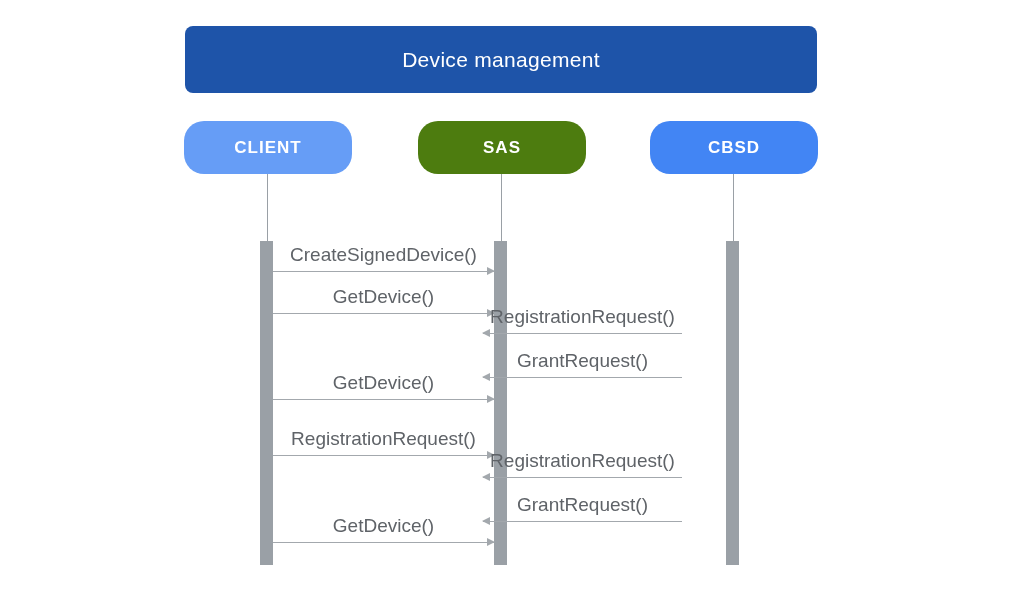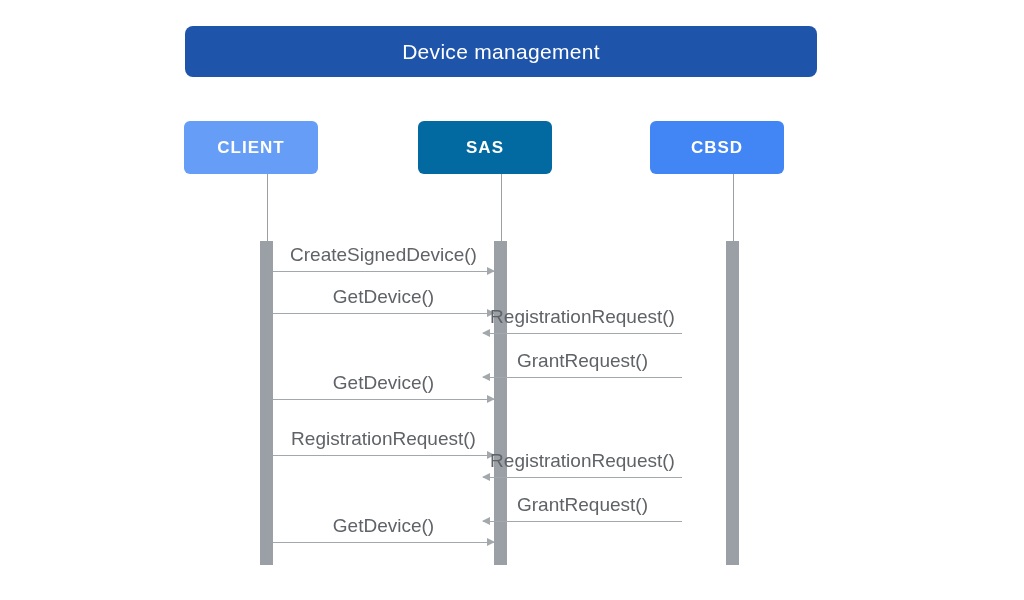--- a/index.html
+++ b/index.html
@@ -11,36 +11,36 @@
     width: 1024px;
     height: 600px;
     background: var(--background, #fff);
     overflow: hidden;
   }
 
   
   .title-banner {
     position: absolute;
     left: 185px; top: 26px;
-    width: 632px; height: 51px;
+    width: 632px; height: 67px;
     background: var(--title-bg, #1E54A9);
     border-radius: 8px;
     display: flex; align-items: center; justify-content: center;
     color: #fff;
     font-size: 21px;
     font-weight: 500;
     letter-spacing: 0.3px;
   }
 
   
   .actor {
     position: absolute;
     top: 121px;
-    width: 134px; height: 53px;
-    border-radius: 6px;
+    width: 168px; height: 53px;
+    border-radius: 20px;
     display: flex; align-items: center; justify-content: center;
     color: var(--actor-text, #fff);
     font-size: 17px;
     font-weight: 700;
     letter-spacing: 1px;
   }
   .actor.client { left: 184px; }
   .actor.sas    { left: 418px; }
   .actor.cbsd   { left: 650px; text-align: center; }
 
@@ -119,21 +119,21 @@
 
 <div class="stage">
 
   <div class="title-banner">
     <span>Device management</span>
   </div>
 
   <div class="actor client" style="background-color: rgb(102, 157, 246);">
     <span>CLIENT</span>
   </div>
-  <div class="actor sas" style="background-color: #0369a1;">
+  <div class="actor sas" style="background-color: #4d7c0f;">
     <span>SAS</span>
   </div>
   <div class="actor cbsd" style="background-color: rgb(66, 133, 244);">
     <span>CBSD</span>
   </div>
 
   <div class="stem client"></div>
   <div class="stem sas"></div>
   <div class="stem cbsd"></div>
 

